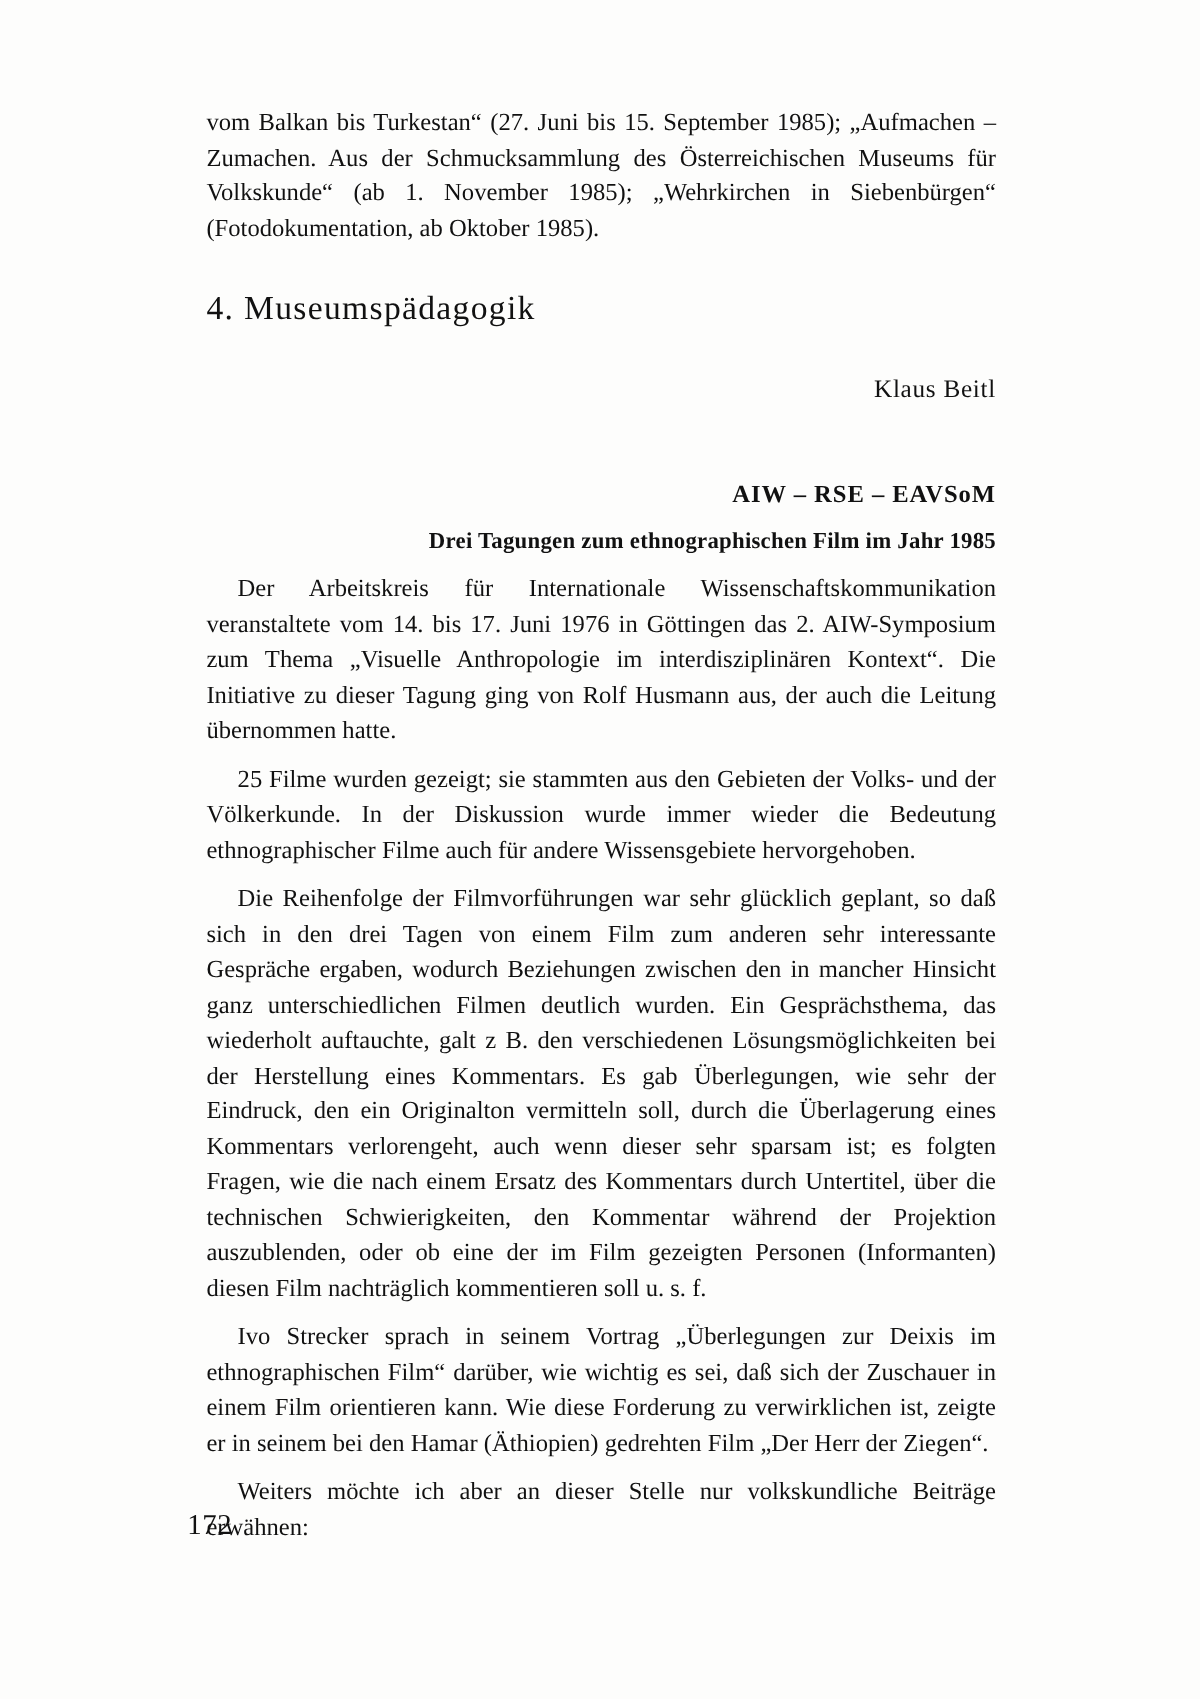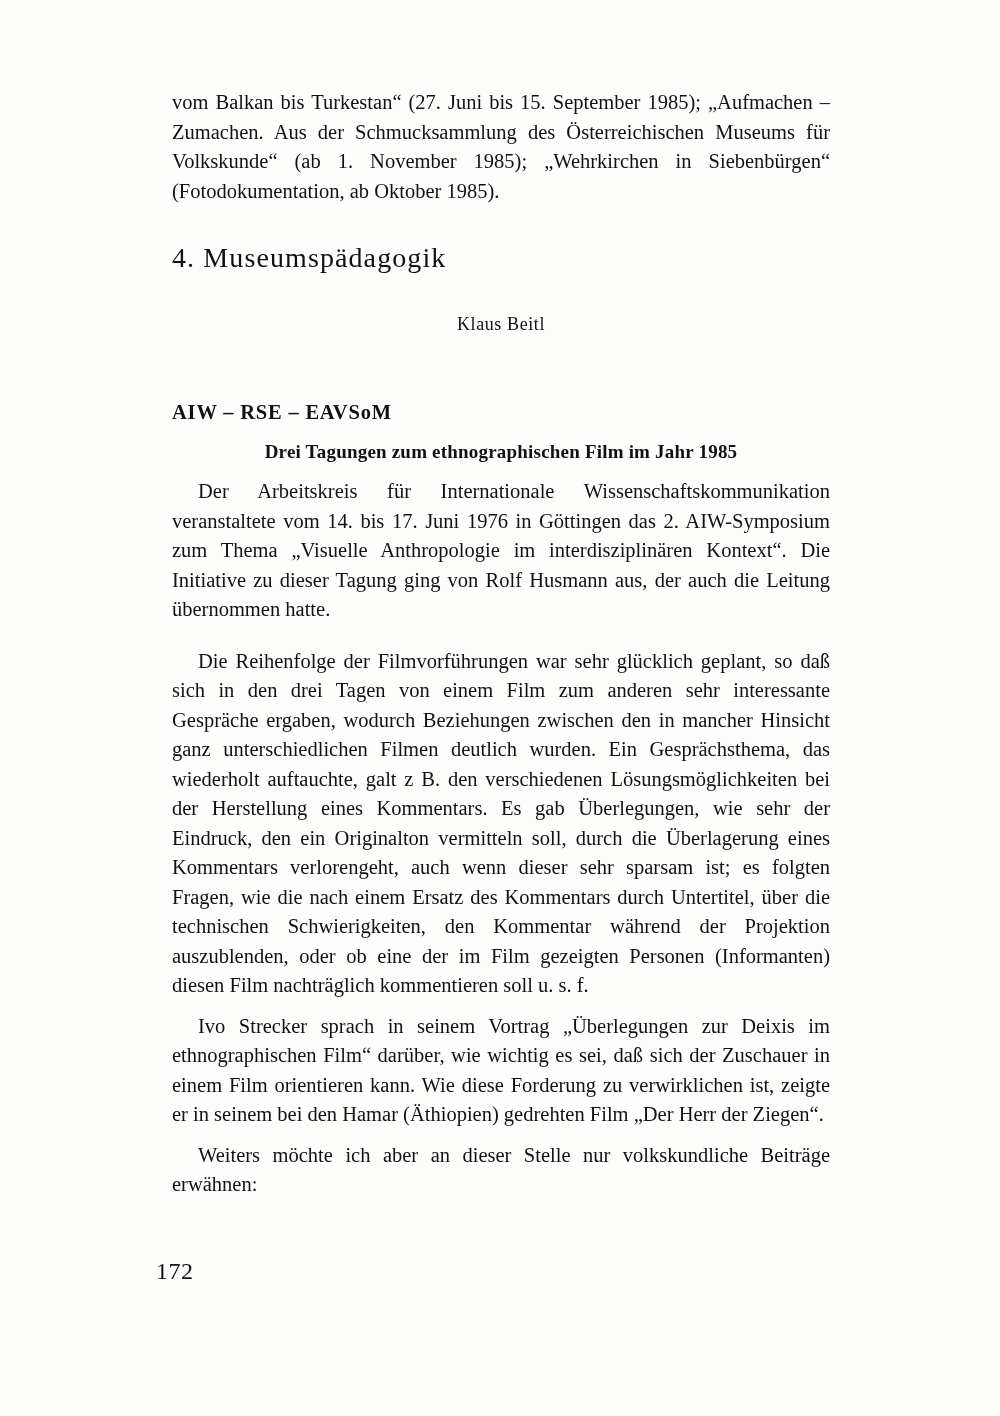--- a/index.html
+++ b/index.html
@@ -47,36 +47,36 @@
   .gap-md { height: 26px; }
   .gap-xl { height: 58px; }
 
   .section-head {
     font-size: 28px;
     line-height: 29.5px;
     letter-spacing: 1.1px;
     margin: 0;
   }
   .signature {
-    font-size: 18px;
+    font-size: 21px;
     line-height: 29.5px;
-    text-align: center;
+    text-align: right;
     letter-spacing: 0.6px;
     margin: 0;
   }
   .center-title {
-    text-align: left;
+    text-align: right;
     font-weight: bold;
     font-size: 20.5px;
     line-height: 30px;
     letter-spacing: 0.8px;
     margin: 0;
   }
   .center-sub {
-    text-align: center;
+    text-align: right;
     font-weight: bold;
     font-size: 19px;
     line-height: 28px;
     letter-spacing: 0.2px;
     margin: 0;
   }
   .folio {
     position: absolute;
     left: 156px;
     top: 1258px;
@@ -105,20 +105,21 @@
     <div class="gap-xl"></div>
 
     <p class="center-title">AIW – RSE – EAVSoM</p>
     <div class="gap-sm"></div>
     <p class="center-sub">Drei Tagungen zum ethnographischen Film im Jahr 1985</p>
     <div class="gap-sm"></div>
 
     <p class="indent">Der Arbeitskreis für Internationale Wissenschaftskommunikation veranstaltete vom 14. bis 17. Juni 1976 in Göttingen das 2. AIW-Symposium zum Thema „Visuelle Anthropologie im interdisziplinären Kontext“. Die Initiative zu dieser Tagung ging von Rolf Husmann aus, der auch die Leitung übernommen hatte.</p>
     <div class="gap-sm"></div>
 
+    <p class="indent">25 Filme wurden gezeigt; sie stammten aus den Gebieten der Volks- und der Völkerkunde. In der Diskussion wurde immer wieder die Bedeutung ethnographischer Filme auch für andere Wissensgebiete hervorgehoben.</p>
     <div class="gap-sm"></div>
 
     <p class="indent">Die Reihenfolge der Filmvorführungen war sehr glücklich geplant, so daß sich in den drei Tagen von einem Film zum anderen sehr interessante Gespräche ergaben, wodurch Beziehungen zwischen den in mancher Hinsicht ganz unterschiedlichen Filmen deutlich wurden. Ein Gesprächsthema, das wiederholt auftauchte, galt z B. den verschiedenen Lösungsmöglichkeiten bei der Herstellung eines Kommentars. Es gab Überlegungen, wie sehr der Eindruck, den ein Originalton vermitteln soll, durch die Überlagerung eines Kommentars verlorengeht, auch wenn dieser sehr sparsam ist; es folgten Fragen, wie die nach einem Ersatz des Kommentars durch Untertitel, über die technischen Schwierigkeiten, den Kommentar während der Projektion auszublenden, oder ob eine der im Film gezeigten Personen (Informanten) diesen Film nachträglich kommentieren soll u. s. f.</p>
     <div class="gap-sm"></div>
 
     <p class="indent">Ivo Strecker sprach in seinem Vortrag „Überlegungen zur Deixis im ethnographischen Film“ darüber, wie wichtig es sei, daß sich der Zuschauer in einem Film orientieren kann. Wie diese Forderung zu verwirklichen ist, zeigte er in seinem bei den Hamar (Äthiopien) gedrehten Film „Der Herr der Ziegen“.</p>
     <div class="gap-sm"></div>
 
     <p class="indent">Weiters möchte ich aber an dieser Stelle nur volkskundliche Beiträge erwähnen:</p>
 

